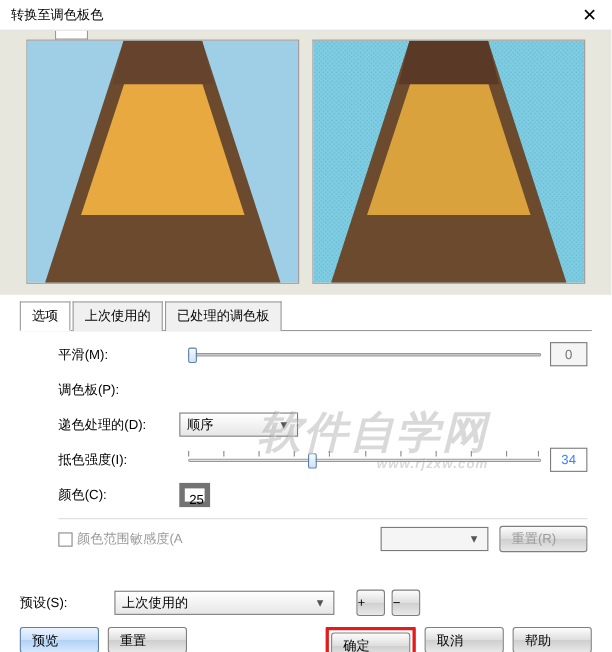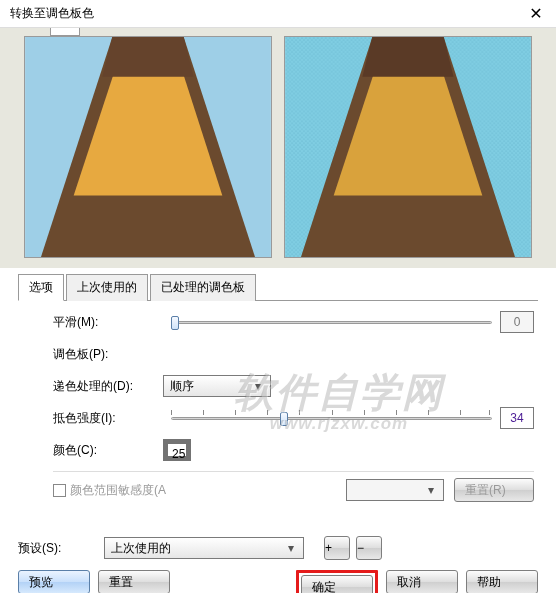--- a/index.html
+++ b/index.html
@@ -16,39 +16,39 @@
 .tab.active { background: #fff; border-bottom: 1px solid #fff; }
 .tab-panel { padding: 10px 4px 8px; margin-left: 31px; }
 .row { display: flex; align-items: center; margin-bottom: 10px; min-height: 22px; }
 .row label.lbl { width: 110px; }
 .slider-track { flex: 1; height: 18px; margin: 0 8px; position: relative; }
 .slider-track .rail { position: absolute; top: 8px; left: 0; right: 0; height: 3px; background: linear-gradient(#bbb,#eee); border: 1px solid #999; border-radius: 2px; }
 .slider-track .ticks { position: absolute; top: 1px; left: 0; right: 0; height: 6px; }
 .slider-track .ticks span { position: absolute; width: 1px; height: 5px; background: #888; }
 .slider-track .thumb { position: absolute; top: 3px; width: 8px; height: 14px; background: linear-gradient(#f5f9ff,#cfe3f9); border: 1px solid #5a7fa8; border-radius: 2px; }
 .num-box { width: 34px; height: 22px; border: 1px solid #7a7a7a; background: #f5f5f5; text-align: center; line-height: 20px; color: #777; }
-.num-box.active { background: #fff; color: #4c1d95; }
+.num-box.active { background: #fff; color: #3b82f6; }
 .dropdown { height: 22px; border: 1px solid #7a7a7a; background: linear-gradient(#fff,#e6e6e6); display: flex; align-items: center; padding: 0 4px 0 6px; justify-content: space-between; }
 .dropdown .arrow { width: 16px; text-align: center; color: #555; }
 .input-text { height: 22px; border: 5px solid #737373; background: #fff; padding: 0 4px; line-height: 20px; }
 .checkbox { width: 13px; height: 13px; border: 1px solid #888; background: #fff; display: inline-block; vertical-align: middle; margin-right: 4px; }
 .disabled-row { color: #9a9a9a; }
 .disabled-row .input-text, .disabled-row .dropdown { color: #9a9a9a; background: #f5f5f5; }
 .hr { height: 1px; background: #ddd; margin: 6px 0; }
 .btn { height: 24px; min-width: 72px; padding: 0 10px; border: 1px solid #7e7e7e; background: linear-gradient(#fcfcfc,#dedede 50%,#cfcfcf 51%,#e8e8e8); border-radius: 3px; line-height: 22px; cursor: pointer; }
 .btn.primary { background: linear-gradient(#eaf3ff,#c9e0fb 50%,#b3d2f6 51%,#d6e9fd); border-color: #5a7fa8; }
 .btn.small { min-width: 26px; padding: 0; }
 .bottom { padding: 6px 18px 12px; }
 .bottom-row { display: flex; align-items: center; gap: 6px; margin-bottom: 10px; }
 .bottom-row .lbl { width: 80px; }
 .action-row { display: flex; gap: 8px; }
 .action-row .spacer { flex: 1; }
 .highlight { border: 3px solid #e51b1b; padding: 2px; border-radius: 1px; }
 .watermark { position: absolute; top: 365px; left: 234px; font-size: 40px; font-weight: bold; color: rgba(120,120,120,0.28); font-style: italic; pointer-events: none; letter-spacing: 2px; text-shadow: 1px 1px 0 rgba(255,255,255,0.4); }
-.watermark .sub { font-size: 17px; display: block; text-align: center; letter-spacing: 1px; margin-top: -6px; }
+.watermark .sub { font-size: 12px; display: block; text-align: right; letter-spacing: 1px; margin-top: -6px; }
 </style>
 </head>
 <body>
 
 <div class="titlebar">
   <span>转换至调色板色</span>
   <span class="close">✕</span>
 </div>
 
 <div class="preview-area">

